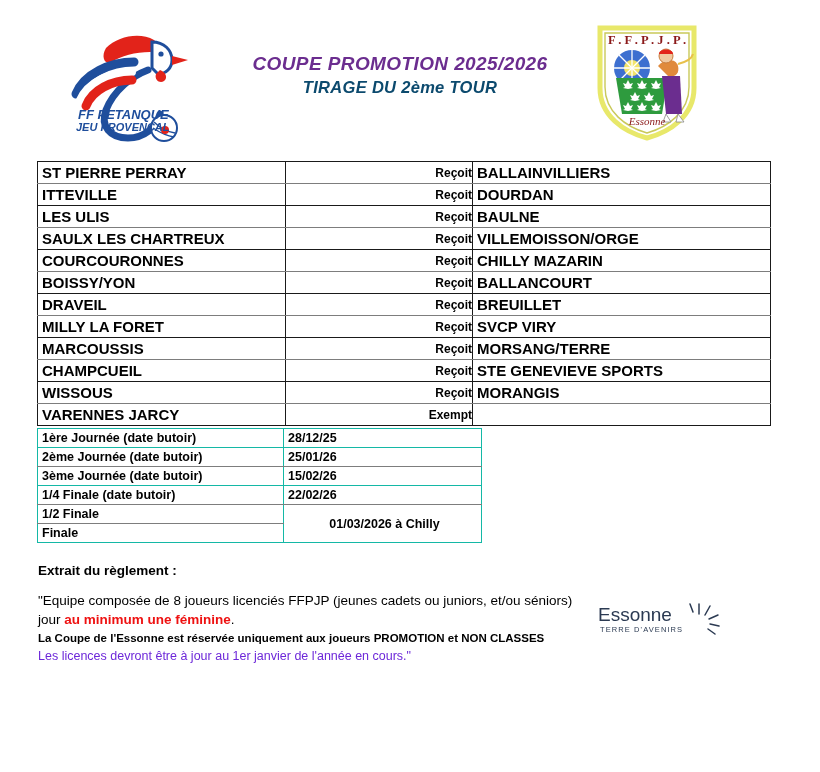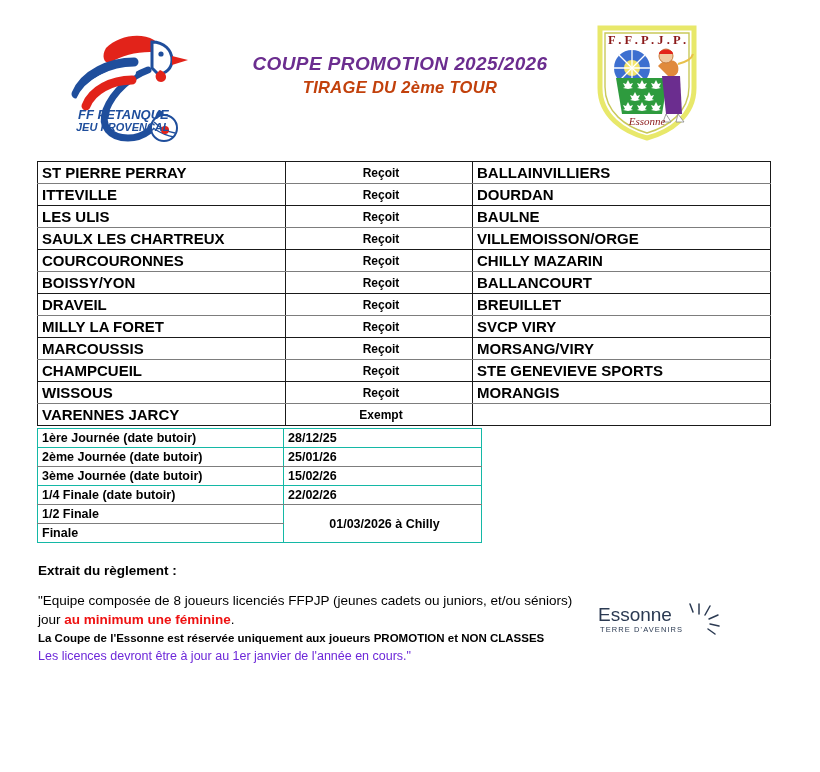--- a/index.html
+++ b/index.html
@@ -72,21 +72,21 @@
     height: 21px;
     vertical-align: middle;
     overflow: hidden;
     white-space: nowrap;
   }
   .draw-table tr:nth-child(even) td { border-top-color: #7d7d7d; }
   .draw-table tr:nth-child(odd) td  { border-bottom-color: #7d7d7d; }
   .draw-table tr:first-child td { border-top-color: #1a1a1a; }
   .draw-table tr:last-child td  { border-bottom-color: #1a1a1a; }
   .col-home  { width: 243px; font-size: 15px; }
-  .col-verb  { width: 182px; font-size: 12px; text-align: center; padding-left: 0; }
+  .col-verb  { width: 182px; font-size: 12px; text-align: right; padding-left: 0; }
   .col-away  { width: 293px; font-size: 15px; }
 
   
   .sched-table {
     position: absolute;
     left: 37px; top: 428px;
     width: 434px;
     border-collapse: collapse;
     table-layout: fixed;
   }
@@ -181,21 +181,21 @@
       <path d="M105 110 C111 114, 119 118, 126 119" fill="none" stroke="#1F4E9C" stroke-width="1.4"></path>
       <circle cx="117" cy="112" r="4" fill="#E2231A"></circle>
 
       <text x="30" y="101" font-family="Liberation Sans, sans-serif" font-size="13" font-weight="bold" font-style="italic" fill="#1F4E9C">FF PETANQUE</text>
       <text x="28" y="113" font-family="Liberation Sans, sans-serif" font-size="11" font-weight="bold" font-style="italic" fill="#1F4E9C">JEU PROVENÇAL</text>
     </svg>
   </div>
 
   <div class="title-block">
     <div class="title-main" style="color: rgb(107, 45, 143);">COUPE PROMOTION  2025/2026</div>
-    <div class="title-sub" style="color: #c2410c;">TIRAGE DU 2ème TOUR</div>
+    <div class="title-sub" style="color: #0c4a6e;">TIRAGE DU 2ème TOUR</div>
   </div>
 
   <div class="logo-crest">
     <svg viewBox="0 0 110 120" width="110" height="120" aria-hidden="true">
       <path d="M8 6 L102 6 L102 66 C102 94, 78 110, 55 116 C32 110, 8 94, 8 66 Z" fill="#ffffff" stroke="#E8E86A" stroke-width="5"></path>
       <path d="M13 11 L97 11 L97 65 C97 90, 76 105, 55 111 C34 105, 13 90, 13 65 Z" fill="#ffffff" stroke="#C9C95A" stroke-width="1.4"></path>
 
       <circle cx="40" cy="46" r="18" fill="#3D6FD0"></circle>
       <circle cx="40" cy="46" r="8" fill="#F2E46B"></circle>
       <g stroke="#ffffff" stroke-width="1.3">
@@ -269,21 +269,21 @@
       <td class="col-away">BREUILLET</td>
     </tr>
     <tr>
       <td class="col-home">MILLY LA FORET</td>
       <td class="col-verb">Reçoit</td>
       <td class="col-away">SVCP VIRY</td>
     </tr>
     <tr>
       <td class="col-home">MARCOUSSIS</td>
       <td class="col-verb">Reçoit</td>
-      <td class="col-away">MORSANG/VIRY</td>
+      <td class="col-away">MORSANG/TERRE</td>
     </tr>
     <tr>
       <td class="col-home">CHAMPCUEIL</td>
       <td class="col-verb">Reçoit</td>
       <td class="col-away">STE GENEVIEVE SPORTS</td>
     </tr>
     <tr>
       <td class="col-home">WISSOUS</td>
       <td class="col-verb">Reçoit</td>
       <td class="col-away">MORANGIS</td>

